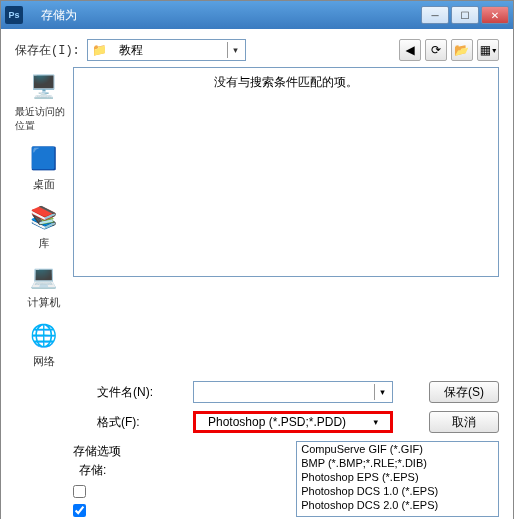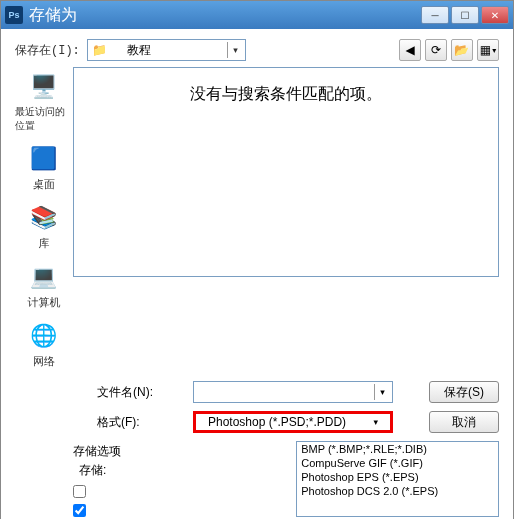--- a/index.html
+++ b/index.html
@@ -1,34 +1,34 @@
 <!DOCTYPE html>
 <html><head>
 <meta charset="utf-8">
 <style>
   * { box-sizing: border-box; margin: 0; padding: 0; }
   body { font-family: "Microsoft YaHei", SimSun, sans-serif; font-size: 12px; background: #fff; }
   .window { width: 514px; background: #fff; border: 1px solid #888; }
   .titlebar { height: 28px; background: linear-gradient(to bottom, #5aa0e0, #3a7bc0); display: flex; align-items: center; padding: 0 4px; color: #fff; }
   .titlebar .ps-icon { width: 18px; height: 18px; background: #0d3c6e; color:#9bd3ff; font-size:9px; display:flex;align-items:center;justify-content:center;border-radius:2px;margin-right:6px;font-weight:bold;}
-  .titlebar .title { flex: 1; font-size: 16px; }
+  .titlebar .title { flex: 1; font-size: 12px; margin-left: 12px; }
   .titlebar .win-btns { display: flex; }
   .titlebar .win-btn { width: 28px; height: 18px; background: linear-gradient(#eaf3fc,#cde0f5); border:1px solid #6a8db5; margin-left:2px; display:flex;align-items:center;justify-content:center;font-size:10px;color:#333;border-radius:2px;}
   .titlebar .win-btn.close { background: linear-gradient(#e88,#c44); color:#fff;}
   .dialog-body { padding: 10px 14px; }
   .row { display: flex; align-items: center; margin-bottom: 6px; }
   .label { width: 72px; font-size: 12px; color: #333; font-family: Liberation Mono, monospace; }
   .combo { flex: 1; height: 22px; border: 1px solid #7a9ec2; background: #fff; display:flex;align-items:center;padding:0 4px;font-size:12px;position:relative;}
   .combo .arrow { position:absolute;right:2px;top:2px;width:16px;height:16px;border-left:1px solid #999;display:flex;align-items:center;justify-content:center;font-size:9px;color:#333;}
   .icon-btn { width:22px;height:22px;border:1px solid #aaa;background:linear-gradient(#fdfdfd,#e4e4e4);margin-left:4px;display:flex;align-items:center;justify-content:center;font-size:12px;border-radius:2px;}
   .main-area { display:flex; margin-top:4px; }
   .sidebar { width:58px; display:flex; flex-direction:column; align-items:center; gap:10px; padding-top:4px;}
   .sidebar .place { display:flex;flex-direction:column;align-items:center;font-size:11px;color:#333;gap:2px;}
   .sidebar .place .icn { width:32px;height:32px;display:flex;align-items:center;justify-content:center;font-size:22px;}
-  .file-list { flex:1; height:210px; border:1px solid #7a9ec2; background:#fff; padding:16px; font-size:16px; display:flex;align-items:flex-start;justify-content:center;}
+  .file-list { flex:1; height:210px; border:1px solid #7a9ec2; background:#fff; padding:6px; font-size:12px; display:flex;align-items:flex-start;justify-content:center;}
   .bottom-section { margin-top:12px; }
   .bottom-row { display:flex; align-items:center; margin-bottom:8px;gap:24px; }
   .bottom-row .lbl { width:72px; font-size:12px; }
   .file-input { flex:1; height:22px; border:1px solid #7a9ec2; padding:0 4px; font-size:12px; background:#fff;display:flex;align-items:center;position:relative;}
   .file-input .arrow { position:absolute;right:2px;top:2px;width:16px;height:16px;border-left:1px solid #999;display:flex;align-items:center;justify-content:center;font-size:9px;}
   .dlg-btn { width:70px;height:22px;margin-left:12px;border:1px solid #888;background:linear-gradient(#fdfdfd,#e4e4e4);border-radius:3px;font-size:12px;display:flex;align-items:center;justify-content:center;}
   .format-row .file-input { background:#fff; }
   .red-box { border:3px solid #e00; display:flex;align-items:center;justify-content:space-between;padding:0 12px;}
   .dropdown-list { margin-left:144px; width:220px; border:1px solid #7a9ec2; background:#fff; font-size:11px; max-height:210px; overflow:hidden;}
   .dropdown-list .item { padding:1px 4px; white-space:nowrap; }
@@ -55,21 +55,21 @@
       <div class="win-btn close">✕</div>
     </div>
   </div>
 
   <div class="dialog-body">
 
     <div class="row">
       <div class="label">保存在(I):</div>
       <div class="combo" style="max-width:180px;">
         <span>📁</span>
-        <span style="margin-left:20px;">教程</span>
+        <span style="margin-left:12px;">教程</span>
         <span class="arrow">▾</span>
       </div>
       <div style="flex:1"></div>
       <div class="icon-btn">
             <span>◀</span>
           </div>
       <div class="icon-btn">
             <span>⟳</span>
           </div>
       <div class="icon-btn">
@@ -135,23 +135,24 @@
           <div class="sub">存储:</div>
           <div class="chk">
                 <input type="checkbox" style="">
               </div>
           <div class="chk">
                 <input type="checkbox" checked="" style="">
               </div>
 
         </div>
         <div class="dropdown-list" id="format-dd">
+              <div class="item">CompuServe GIF (*.GIF)</div>
               <div class="item">BMP (*.BMP;*.RLE;*.DIB)</div>
-              <div class="item">CompuServe GIF (*.GIF)</div>
               <div class="item">Photoshop EPS (*.EPS)</div>
+              <div class="item">Photoshop DCS 1.0 (*.EPS)</div>
               <div class="item">Photoshop DCS 2.0 (*.EPS)</div>
             </div>
       </div>
 
     </div>
 
   </div>
 </div>
 
 </div>

